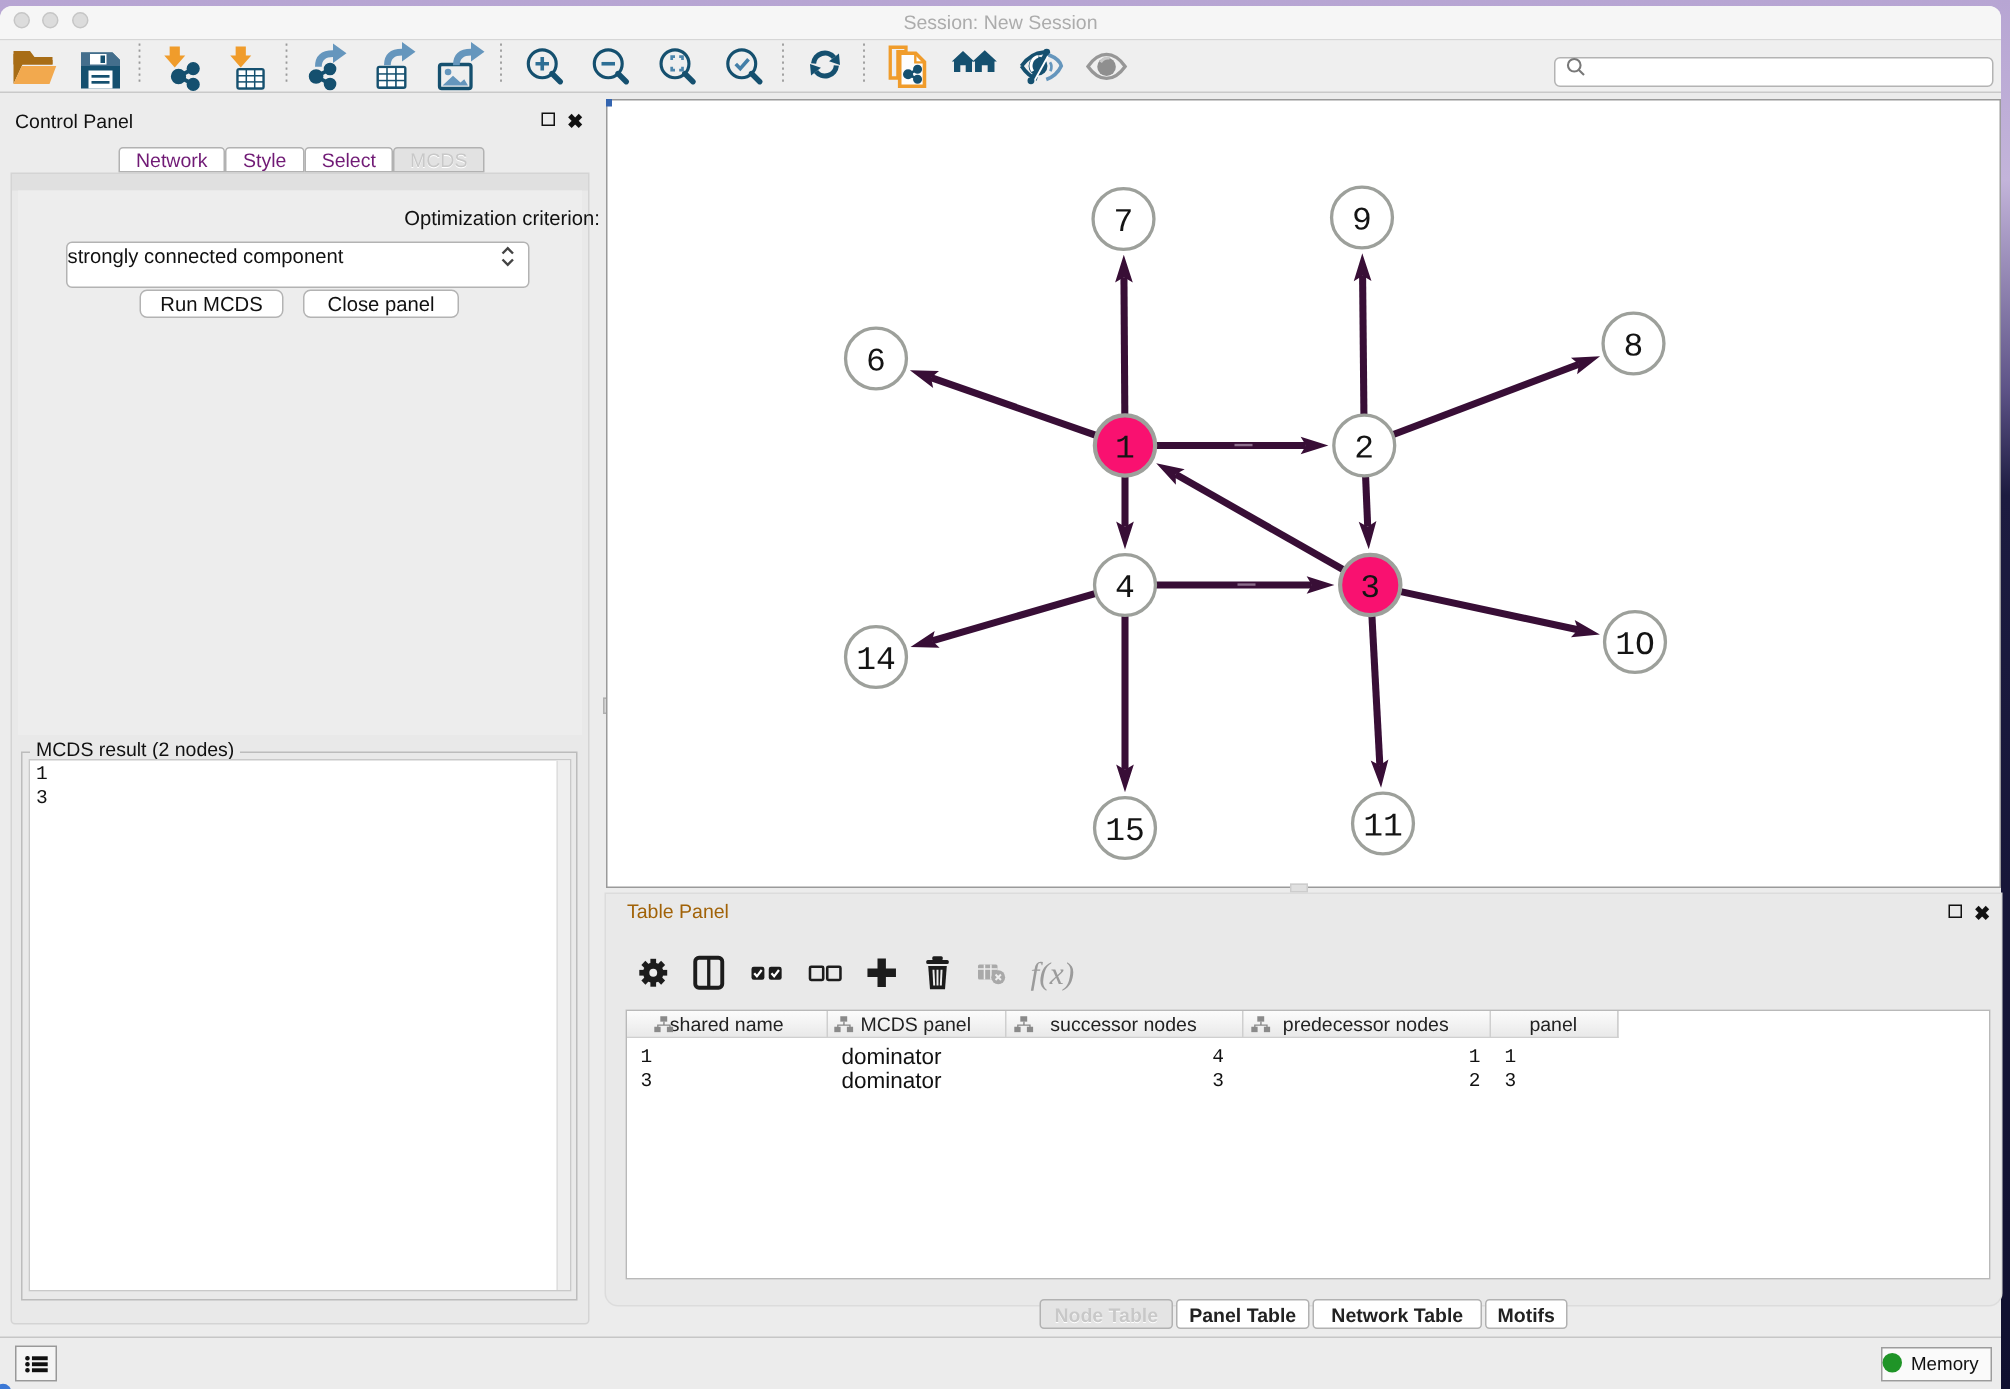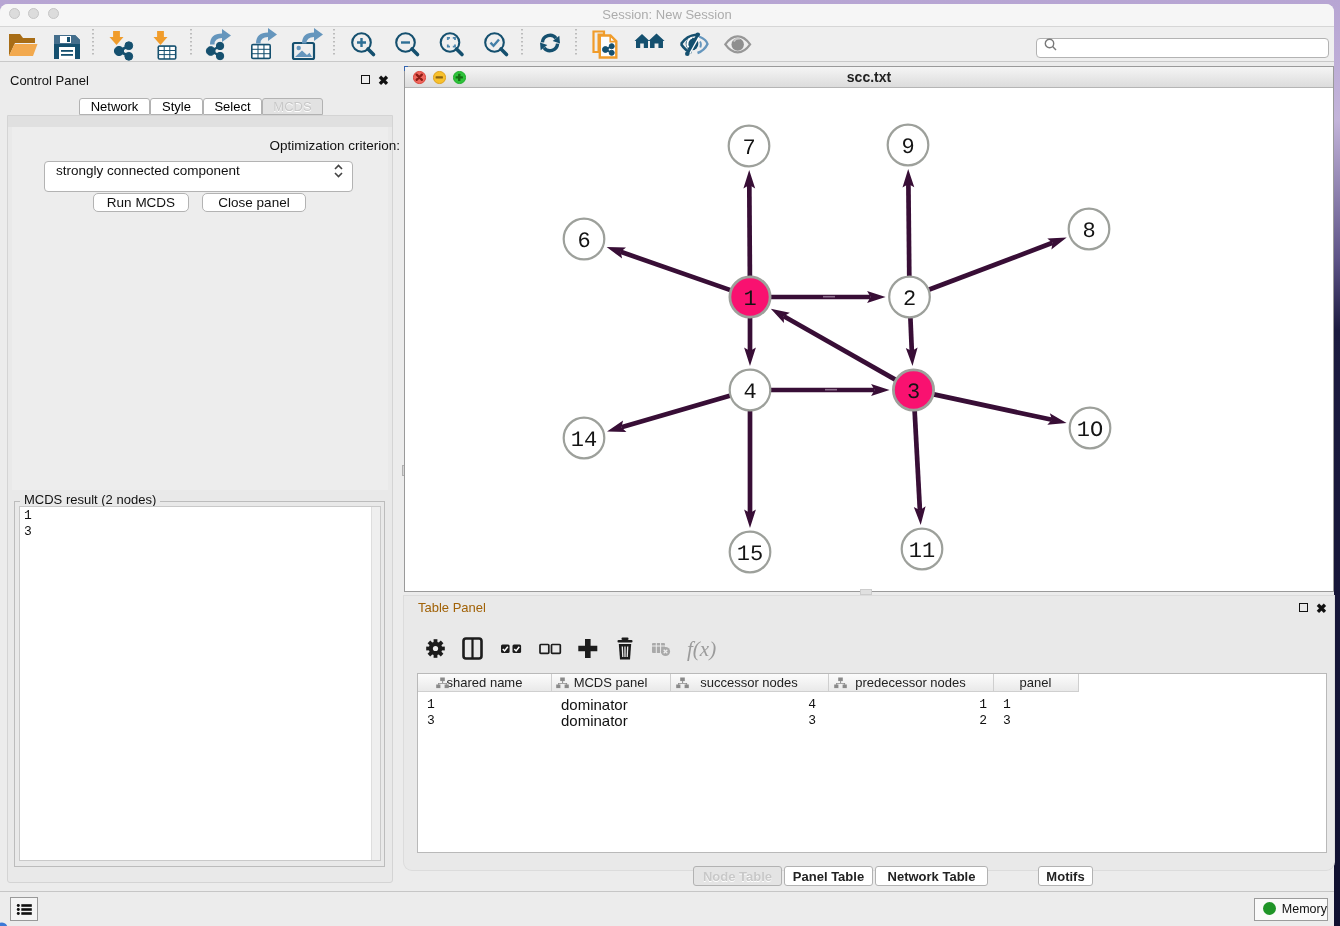--- a/index.html
+++ b/index.html
@@ -10,26 +10,26 @@
 #titlebar{left:0;top:0;width:1334px;height:23px;background:#f6f6f6;border-radius:8px 8px 0 0;border-bottom:1px solid #d6d6d6;}
 .tl{top:3.5px;width:11.5px;height:11.5px;border-radius:50%;background:#dcdcdc;border:1px solid #c6c6c6;}
 #wtitle{left:0;top:0;width:1334px;height:21px;text-align:center;line-height:21px;font-size:13px;color:#acacac;}
 #toolbar{left:0;top:23px;width:1334px;height:35px;background:#efefef;border-bottom:1px solid #c9c9c9;}
 #search{left:1036px;top:11px;width:293px;height:20px;background:#fff;border:1px solid #b3b3b3;border-radius:4px;}
 #main{left:0;top:59px;width:1334px;height:828px;background:#ececec;}
 
 #cph{left:10px;top:10px;font-size:13px;color:#111;}
 .wicon{width:9px;height:9px;border:1.6px solid #111;}
 .xicon{font-size:13px;font-weight:bold;color:#111;line-height:11px;}
-.tab{position:absolute;top:0;height:17px;background:#fff;border:1px solid #b2b2b2;font-size:13px;text-align:center;line-height:16px;color:#000000;border-radius:3px 3px 0 0;}
+.tab{position:absolute;top:0;height:17px;background:#fff;border:1px solid #b2b2b2;font-size:13px;text-align:center;line-height:16px;color:#701a75;border-radius:3px 3px 0 0;}
 .tabsel{background:#e2e2e2;color:#c8c8c8;text-shadow:0 1px 0 #fff;}
 #cptabpanel{left:7px;top:52px;width:386px;height:768px;background:#e9e9e9;border:1px solid #d4d4d4;border-radius:0 0 3px 3px;}
 #cptabtop{left:8px;top:53px;width:384px;height:11px;background:#e0e0e0;}
 #optlabel{left:0px;top:75px;width:400px;text-align:right;font-size:13.5px;color:#111;}
-#dropdown{left:44px;top:98px;width:309px;height:31px;background:#fff;border:1px solid #b3b3b3;border-radius:4px;font-size:13.5px;line-height:17px;color:#111;padding-left:11px;}
+#dropdown{left:44px;top:98px;width:309px;height:31px;background:#fff;border:1px solid #b3b3b3;border-radius:4px;font-size:13.5px;line-height:17px;color:#111;}
 .btn{position:absolute;height:19px;background:#fff;border:1px solid #b3b3b3;border-radius:5px;font-size:13.5px;text-align:center;line-height:17px;color:#111;}
 #groupbox{left:14px;top:438px;width:371px;height:366px;border:1px solid #bcbcbc;}
 #grouplabel{left:20px;top:429px;background:#e9e9e9;padding:0 4px;font-size:13px;color:#111;}
 #mcdstext{left:19px;top:443px;width:362px;height:355px;background:#fff;border:1px solid #c9c9c9;font-size:13px;color:#111;line-height:16px;padding:1px 0 0 4px;font-family:"Liberation Mono",monospace;}
 #mcdsscroll{left:371px;top:444px;width:9px;height:353px;background:#efefef;border-left:1px solid #dedede;}
 
 #netwin{left:404px;top:3px;width:930px;height:526px;border:1px solid #9a9a9a;background:#fff;}
 #nettitle{left:0;top:0;width:928px;height:21px;background:linear-gradient(#f5f5f5,#dcdcdc);border-bottom:1px solid #b5b5b5;}
 #nettext{width:928px;text-align:center;line-height:21px;font-size:14px;font-weight:bold;color:#222;}
 .mac{top:4px;width:12.5px;height:12.5px;border-radius:50%;}
@@ -40,21 +40,21 @@
 #thead{left:0;top:0;width:661px;height:18px;background:linear-gradient(#fcfcfc,#e9e9e9);border-bottom:1px solid #cfcfcf;border-right:1px solid #cfcfcf;}
 .hsep{position:absolute;top:0;width:1px;height:18px;background:#cfcfcf;}
 .hcell{position:absolute;top:0;height:18px;font-size:13px;color:#222;text-align:center;line-height:18px;}
 .cell{position:absolute;font-size:13px;color:#111;line-height:16px;font-family:"Liberation Mono",monospace;}
 .cellt{position:absolute;font-size:15px;color:#111;line-height:16px;}
 
 .btab{position:absolute;top:0;height:20px;background:#fff;border:1px solid #b2b2b2;font-size:13px;font-weight:bold;text-align:center;line-height:19px;color:#222;border-radius:3px;}
 .btabsel{background:#e4e4e4;color:#c8c8c8;text-shadow:0 1px 0 #fff;font-weight:bold;}
 #statusbar{left:0;top:887px;width:1334px;height:35px;background:#ececec;border-top:1px solid #c6c6c6;}
 #listbtn{left:10px;top:5px;width:28px;height:24px;background:#f5f5f5;border:1px solid #999;}
-#membtn{left:1254px;top:6px;width:74px;height:23px;background:#fafafa;border:1px solid #9c9c9c;font-size:12.5px;color:#111;line-height:21px;text-align:right;}
+#membtn{left:1254px;top:6px;width:74px;height:23px;background:#fafafa;border:1px solid #9c9c9c;font-size:12.5px;color:#111;line-height:21px;text-align:left;}
 </style></head>
 <body>
 <div id="wall" class="abs"></div>
 <div id="win" class="abs">
   <div id="titlebar" class="abs">
     <div id="wtitle" class="abs">Session: New Session</div>
     <div class="tl abs" style="left:8.5px;"></div>
     <div class="tl abs" style="left:27.5px;"></div>
     <div class="tl abs" style="left:47.5px;"></div>
   </div>
@@ -212,32 +212,20 @@
     <div class="btn abs" style="left:93px;top:130px;width:96px;">Run MCDS</div>
     <div class="btn abs" style="left:202px;top:130px;width:104px;">Close panel</div>
     <div id="groupbox" class="abs"></div>
     <div id="grouplabel" class="abs">MCDS result (2 nodes)</div>
     <div id="mcdstext" class="abs">1<br>3</div>
     <div id="mcdsscroll" class="abs"></div>
     <div class="abs" style="left:401.5px;top:402px;width:7px;height:11px;background:#d6d6d6;border:1px solid #b0b0b0;"></div>
 
     <div id="netwin" class="abs">
       <div class="abs" style="left:-1px;top:-1px;width:4px;height:5px;background:#3465b0;"></div>
-        <div id="nettitle" class="abs">
-        <div id="nettext">scc.txt</div>
-        <div class="mac abs" style="left:8px;background:#f0685f;border:1px solid #da4439;"></div>
-        <div class="mac abs" style="left:28px;background:#f8c12c;border:1px solid #dfa31f;"></div>
-        <div class="mac abs" style="left:48px;background:#2ec23a;border:1px solid #1fae2c;"></div>
-        <svg class="abs" style="left:8px;top:4px;" width="53" height="13" viewBox="0 0 53 13">
-            <path d="M3.6 3.6 L8.9 8.9 M8.9 3.6 L3.6 8.9" stroke="#8c1d15" stroke-width="2.2" stroke-linecap="round"></path>
-            <rect x="22.6" y="5.2" width="7.3" height="2.4" rx="0.5" fill="#8a6413"></rect>
-            <rect x="42.6" y="5.2" width="7.3" height="2.4" rx="0.5" fill="#156e15"></rect>
-            <rect x="45.05" y="2.75" width="2.4" height="7.3" rx="0.5" fill="#156e15"></rect>
-          </svg>
-      </div>
       <svg class="abs" style="left:0;top:21px;" width="928" height="503" viewBox="0 0 928 503">
           <line x1="344.9" y1="190.6" x2="344.3" y2="96.9" stroke="#380e36" stroke-width="4.7"></line>
 <polygon points="344.2,81.9 350.2,100.4 344.3,96.9 338.4,100.4" fill="#380e36"></polygon>
 <line x1="327.6" y1="202.9" x2="215.7" y2="163.8" stroke="#380e36" stroke-width="4.7"></line>
 <polygon points="201.6,158.9 221.0,159.4 215.7,163.8 217.1,170.6" fill="#380e36"></polygon>
 <line x1="363.4" y1="209.0" x2="465.6" y2="209.0" stroke="#380e36" stroke-width="4.7"></line>
 <polygon points="480.6,209.0 462.1,214.9 465.6,209.0 462.1,203.1" fill="#380e36"></polygon>
 <line x1="345.0" y1="227.4" x2="345.0" y2="263.1" stroke="#380e36" stroke-width="4.7"></line>
 <polygon points="345.0,278.1 339.1,259.6 345.0,263.1 350.9,259.6" fill="#380e36"></polygon>
 <line x1="504.3" y1="190.6" x2="503.4" y2="95.9" stroke="#380e36" stroke-width="4.7"></line>
@@ -386,21 +374,21 @@
 <div class="cell" style="left:585px;top:23px;">1</div>
 <div class="cell" style="left:9px;top:39px;">3</div>
 <div class="cellt" style="left:143px;top:39px;">dominator</div>
 <div class="cell" style="left:338px;top:39px;width:60px;text-align:right;">3</div>
 <div class="cell" style="left:509px;top:39px;width:60px;text-align:right;">2</div>
 <div class="cell" style="left:585px;top:39px;">3</div>
       </div>
       <div class="btab btabsel abs" style="left:289px;top:270px;width:89px;">Node Table</div>
 <div class="btab abs" style="left:380px;top:270px;width:89px;">Panel Table</div>
 <div class="btab abs" style="left:471px;top:270px;width:113px;">Network Table</div>
-<div class="btab abs" style="left:586px;top:270px;width:55px;margin-left:48px;">Motifs</div>
+<div class="btab abs" style="left:586px;top:270px;width:55px;">Motifs</div>
     </div>
   </div>
   <div id="statusbar" class="abs">
     <div id="listbtn" class="abs"><svg width="26" height="22" viewBox="0 0 26 22">
           <g fill="#111">
             <rect x="5.8" y="6" width="3" height="3" rx="1.4"></rect>
             <rect x="10.3" y="6.2" width="10.5" height="2.6"></rect>
             <rect x="5.8" y="10" width="3" height="3" rx="1.4"></rect>
             <rect x="10.3" y="10.2" width="10.5" height="2.6"></rect>
             <rect x="5.8" y="14" width="3" height="3" rx="1.4"></rect>

